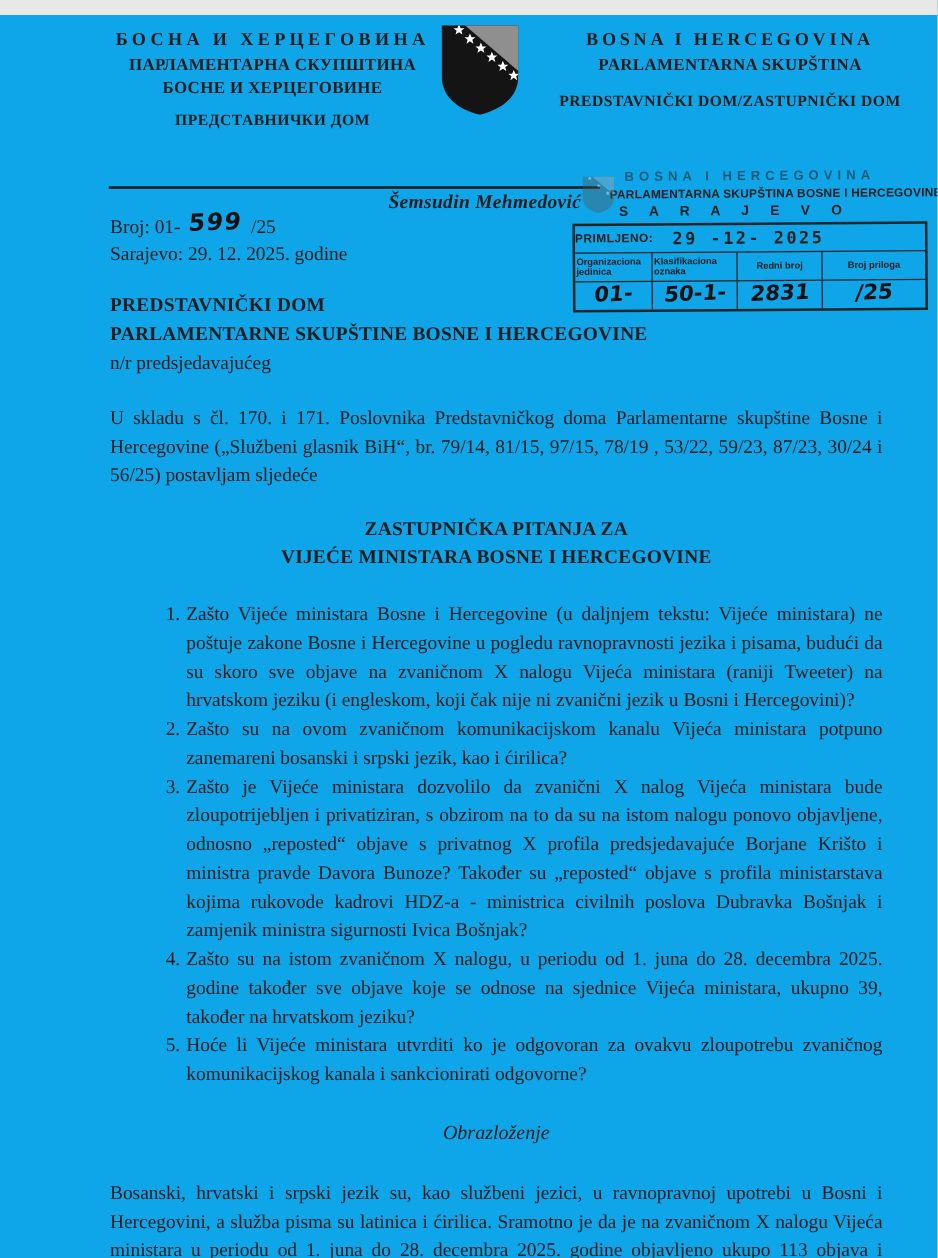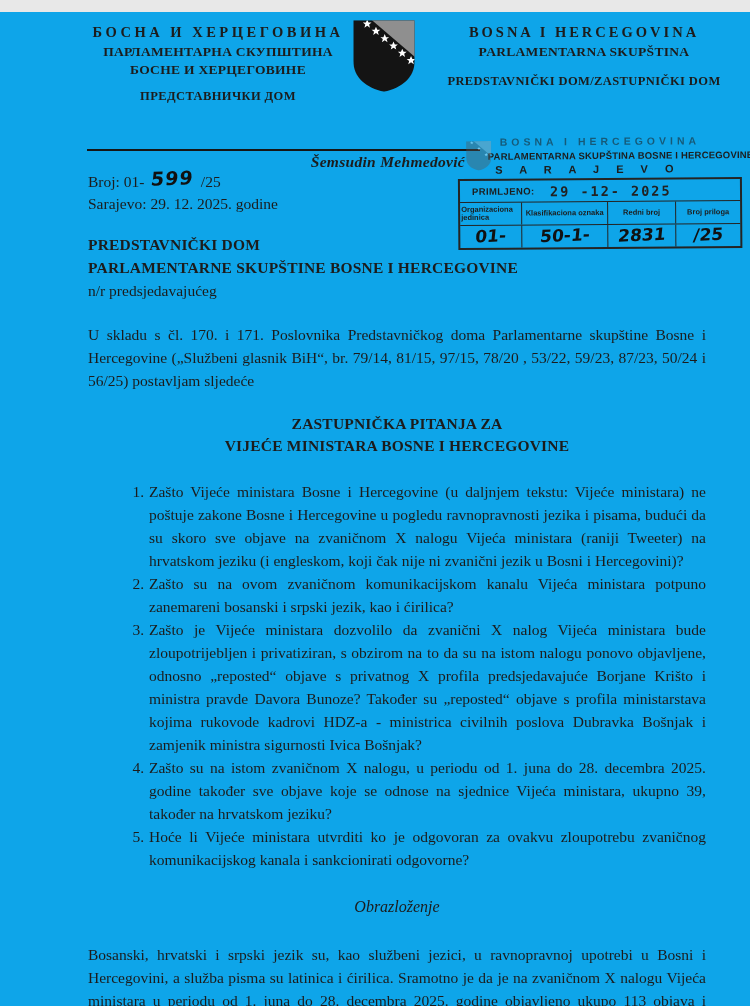--- a/index.html
+++ b/index.html
@@ -33,32 +33,32 @@
   }
   .hw-broj{font-size:19px;margin:0 3px;position:relative;top:-2px;letter-spacing:1px;}
   
   .stamp{position:absolute;left:458px;top:123px;width:288px;color:#1d1d1d;transform:rotate(-.4deg);}
   .stamp-crest{position:absolute;left:6px;top:0px;width:30px;height:40px;opacity:.38;filter:grayscale(1);}
   .stamp-l1{margin-left:42px;font-family:"Liberation Sans",sans-serif;font-weight:bold;font-size:10.5px;letter-spacing:4px;opacity:.55;white-space:nowrap;}
   .stamp-l2{margin-left:30px;font-family:"Liberation Sans",sans-serif;font-weight:bold;font-size:9.5px;letter-spacing:.2px;margin-top:3px;white-space:nowrap;}
   .stamp-l3{margin-left:30px;width:200px;text-align:center;font-family:"Liberation Sans",sans-serif;font-weight:bold;font-size:11px;letter-spacing:7px;margin-top:2px;}
   .stamp-box{margin-top:3px;width:280px;border:2px solid #242424;font-family:"Liberation Sans",sans-serif;}
   .stamp-r1{display:flex;align-items:center;border-bottom:1.5px solid #242424;height:21px;}
-  .stamp-received{font-size:9.5px;font-weight:bold;padding-left:12px;letter-spacing:.4px;width:78px;}
+  .stamp-received{font-size:9.5px;font-weight:bold;padding-left:0;letter-spacing:.4px;width:78px;}
   .stamp-date{font-family:"DejaVu Sans Mono",monospace;font-weight:bold;font-size:13.5px;letter-spacing:2px;color:#222;}
   .stamp-r2{display:flex;border-bottom:1.5px solid #242424;}
   .stamp-r2 .cell{
     font-size:7.5px;font-weight:bold;text-align:left;line-height:8.5px;
     padding:2px 1px;box-sizing:border-box;border-right:1.5px solid #242424;
     display:flex;align-items:center;justify-content:center;height:22px;
   }
   .stamp-r2 .cell:last-child,.stamp-r3 .cell:last-child{border-right:none;}
   .stamp-r3{display:flex;height:22px;}
   .stamp-r3 .cell{box-sizing:border-box;border-right:1.5px solid #242424;text-align:center;overflow:visible;}
-  .c1{width:62px;}.c2{width:86px;}.c3{width:68px;}.c4{width:75px;flex:1;}
+  .c1{width:62px;}.c2{width:68px;}.c3{width:68px;}.c4{width:75px;flex:1;}
   .hw-cell{font-size:17px;line-height:20px;white-space:nowrap;}
   
   .content{position:absolute;left:88px;top:221px;width:618px;font-size:15.5px;line-height:23px;}
   .addr1,.addr2{font-weight:bold;letter-spacing:.2px;}
   .addr3{margin-bottom:0;}
   .intro{margin-top:21px;text-align:justify;}
   .doc-title{margin-top:21px;text-align:center;font-weight:bold;line-height:22px;letter-spacing:.2px;}
   ol.questions{margin:23px 0 0 0;padding-left:60px;}
   ol.questions li{text-align:justify;padding-left:1px;}
   .subheading{margin-top:24px;text-align:center;font-style:italic;font-size:16px;}
@@ -142,21 +142,21 @@
     <span class="hw hw-broj">599</span>
     <span>/25</span>
   </div>
   <div class="meta-place">Sarajevo: 29. 12. 2025. godine</div>
 
   <div class="content">
     <div class="addr1">PREDSTAVNIČKI DOM</div>
     <div class="addr2">PARLAMENTARNE SKUPŠTINE BOSNE I HERCEGOVINE</div>
     <div class="addr3">n/r predsjedavajućeg</div>
 
-    <p class="intro">U skladu s čl. 170. i 171. Poslovnika Predstavničkog doma Parlamentarne skupštine Bosne i Hercegovine („Službeni glasnik BiH“, br. 79/14, 81/15, 97/15, 78/20 , 53/22, 59/23, 87/23, 50/24 i 56/25) postavljam sljedeće</p>
+    <p class="intro">U skladu s čl. 170. i 171. Poslovnika Predstavničkog doma Parlamentarne skupštine Bosne i Hercegovine („Službeni glasnik BiH“, br. 79/14, 81/15, 97/15, 78/19 , 53/22, 59/23, 87/23, 30/24 i 56/25) postavljam sljedeće</p>
 
     <div class="doc-title">
       <div>ZASTUPNIČKA PITANJA ZA</div>
       <div>VIJEĆE MINISTARA BOSNE I HERCEGOVINE</div>
     </div>
 
     <ol class="questions">
       <li>Zašto Vijeće ministara Bosne i Hercegovine (u daljnjem tekstu: Vijeće ministara) ne poštuje zakone Bosne i Hercegovine u pogledu ravnopravnosti jezika i pisama, budući da su skoro sve objave na zvaničnom X nalogu Vijeća ministara (raniji Tweeter) na hrvatskom jeziku (i engleskom, koji čak nije ni zvanični jezik u Bosni i Hercegovini)?</li>
       <li>Zašto su na ovom zvaničnom komunikacijskom kanalu Vijeća ministara potpuno zanemareni bosanski i srpski jezik, kao i ćirilica?</li>
       <li>Zašto je Vijeće ministara dozvolilo da zvanični X nalog Vijeća ministara bude zloupotrijebljen i privatiziran, s obzirom na to da su na istom nalogu ponovo objavljene, odnosno „reposted“ objave s privatnog X profila predsjedavajuće Borjane Krišto i ministra pravde Davora Bunoze? Također su „reposted“ objave s profila ministarstava kojima rukovode kadrovi HDZ-a - ministrica civilnih poslova Dubravka Bošnjak i zamjenik ministra sigurnosti Ivica Bošnjak?</li>

